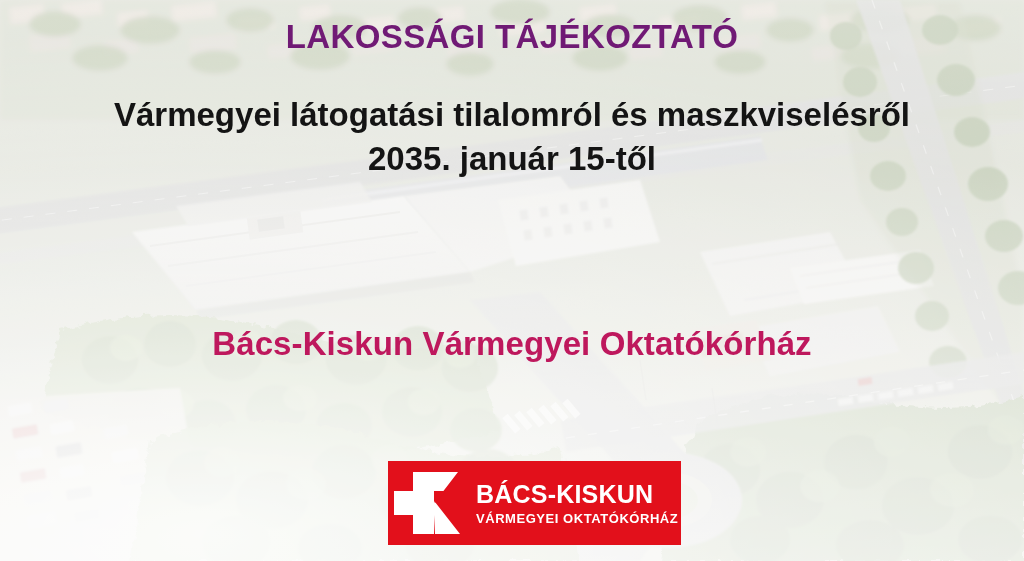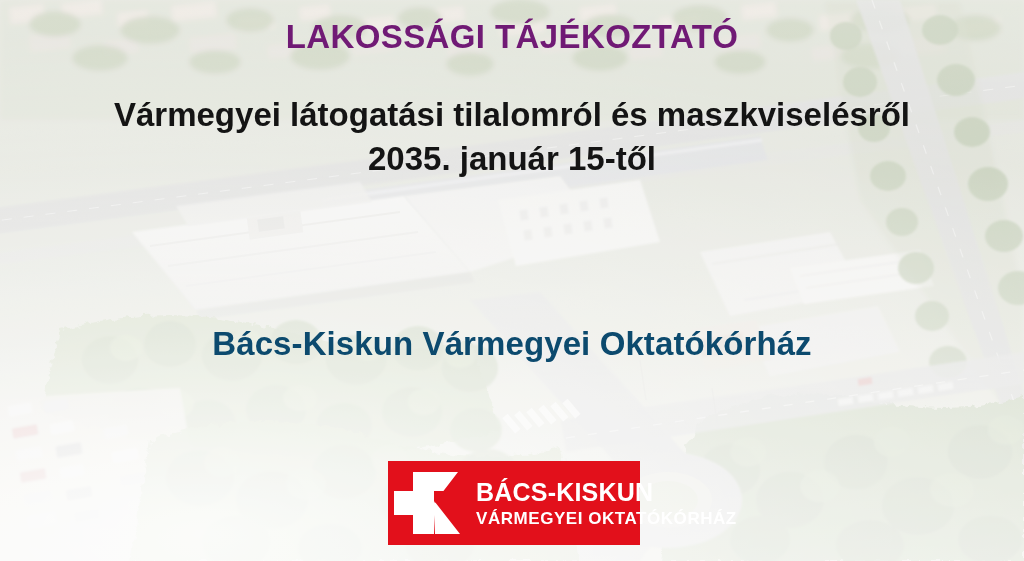--- a/index.html
+++ b/index.html
@@ -78,32 +78,32 @@
   }
   .subhead .line1 { display: block; }
   .subhead .line2 { display: block; }
 
   .institution {
     position: absolute;
     top: 325px;
     left: 0;
     width: 100%;
     text-align: center;
-    color: #0c4a6e;
+    color: #be185d;
     font-size: 33px;
     font-weight: bold;
     letter-spacing: 0.1px;
   }
 
   
   .logo {
     position: absolute;
     left: 388px;
     top: 461px;
-    width: 252px;
+    width: 293px;
     height: 84px;
     background: #e2101b;
     z-index: 6;
     display: flex;
     align-items: center;
   }
   .logo-mark {
     width: 86px;
     height: 84px;
     flex: 0 0 86px;
@@ -118,21 +118,21 @@
   .logo-text .brand {
     display: block;
     font-size: 25px;
     font-weight: bold;
     letter-spacing: 0.2px;
     line-height: 1.0;
     white-space: nowrap;
   }
   .logo-text .sub {
     display: block;
-    font-size: 17px;
+    font-size: 13px;
     font-weight: bold;
     letter-spacing: 0.55px;
     line-height: 1.0;
     margin-top: 5px;
     white-space: nowrap;
   }
 </style>
 </head>
 <body>
 

